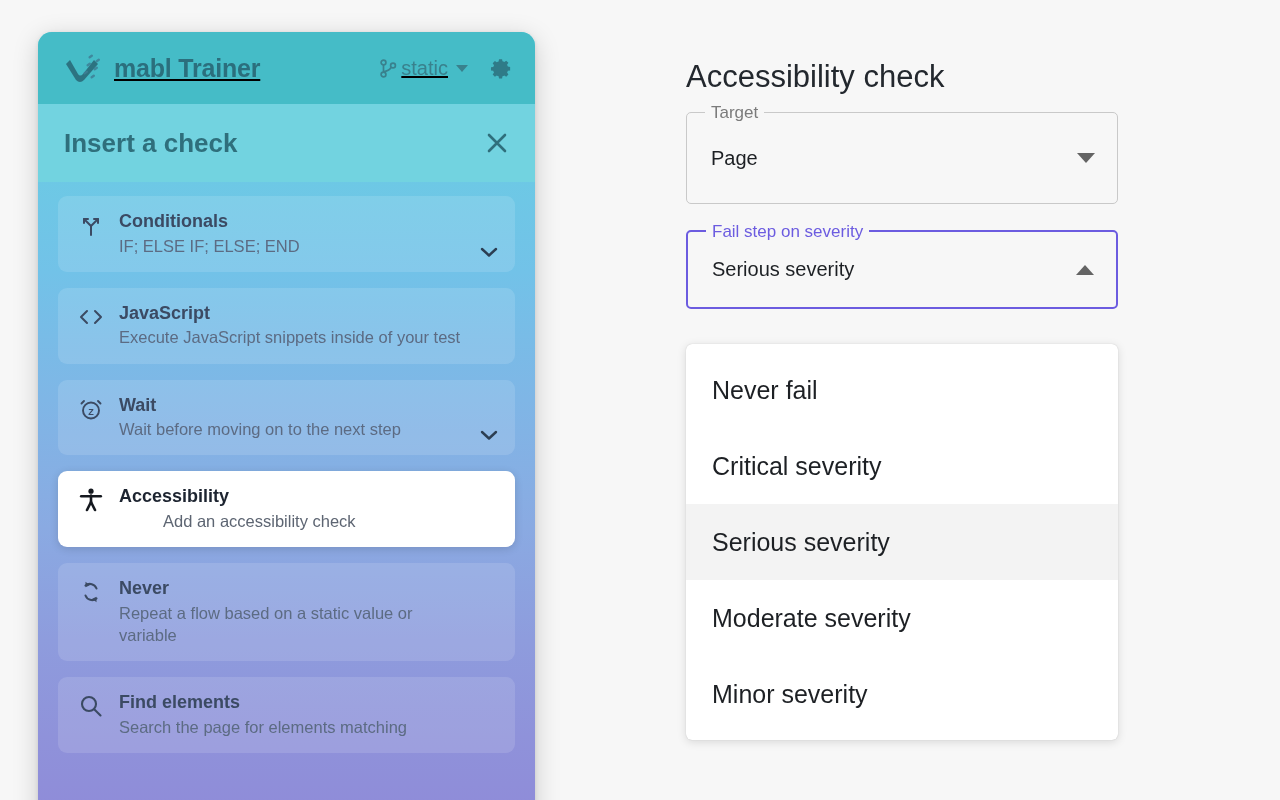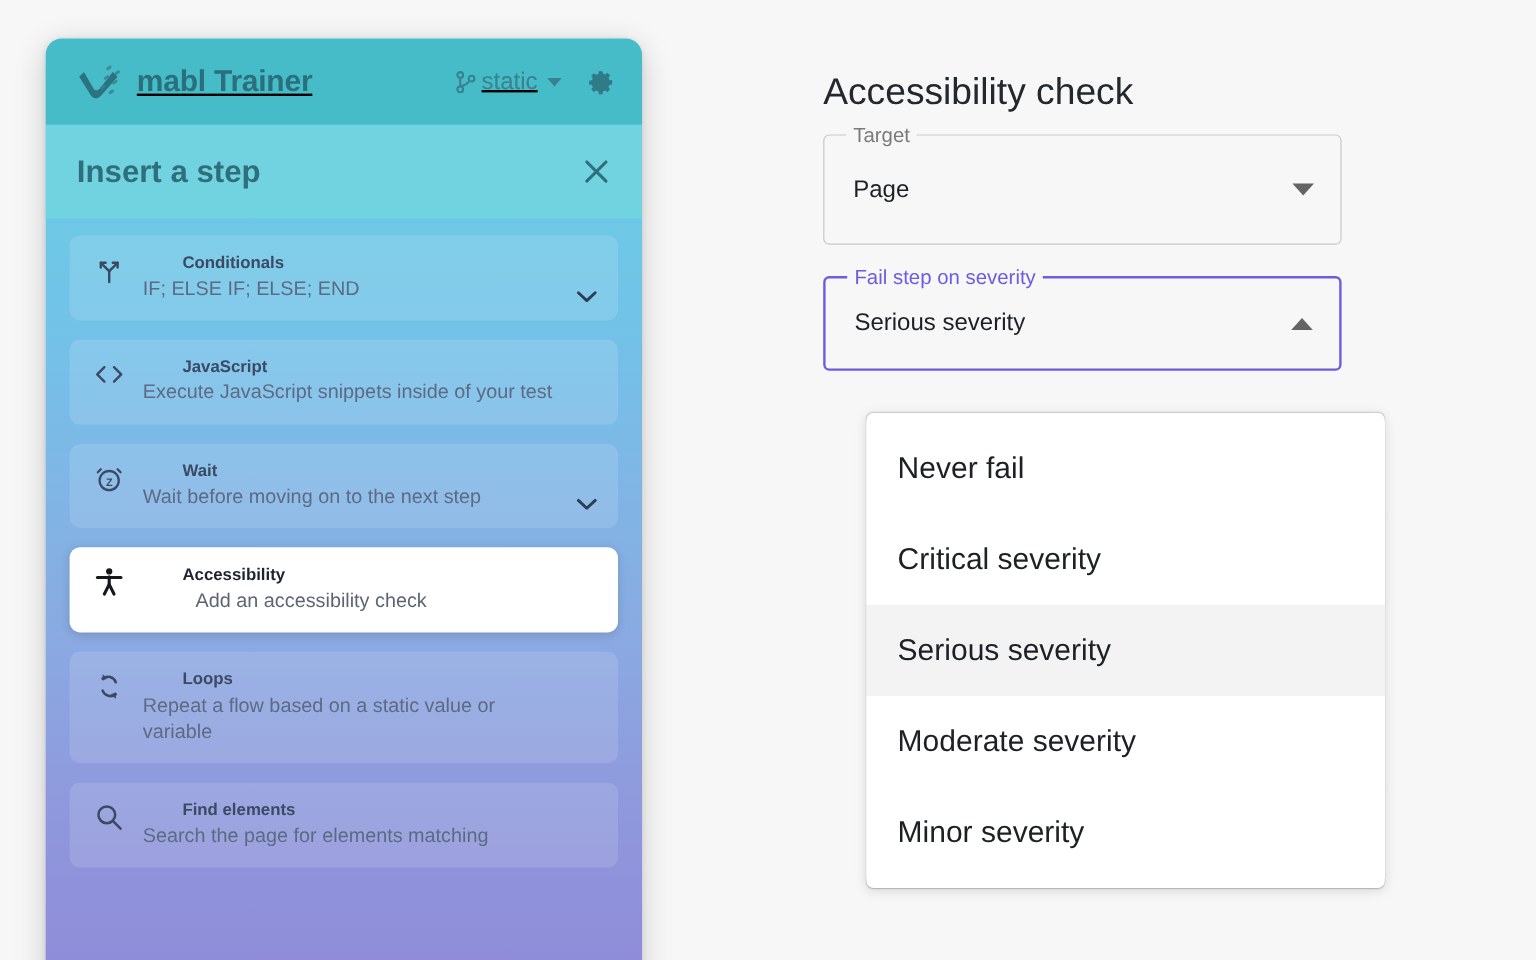--- a/index.html
+++ b/index.html
@@ -130,26 +130,25 @@
   }
   .step-icon {
     width: 26px;
     height: 26px;
     flex: 0 0 26px;
     margin-top: 2px;
     display: block;
   }
   .step-text { flex: 1 1 auto; min-width: 0; }
   .step-name {
-    font-size: 14px;
+    font-size: 18px;
     font-weight: bold;
     color: #3b4a63;
     line-height: 1.25;
     margin-bottom: 2px;
-    margin-left: 33px;
   }
   .step-desc {
     font-size: 16.5px;
     color: #5c6b83;
     line-height: 1.35;
   }
   .step-card.selected .step-name { color: #1d2430; }
   .step-card.selected .step-desc { color: #5d6572; margin-left: 44px; }
   .step-chevron {
     position: absolute;
@@ -219,21 +218,21 @@
     transform: translateY(-50%);
     width: 0; height: 0;
     border-left: 9px solid transparent;
     border-right: 9px solid transparent;
   }
   .caret-down { border-top: 10px solid #646464; }
   .caret-up { border-bottom: 10px solid #646464; }
 
   .dropdown {
     position: absolute;
-    left: 722px;
+    left: 686px;
     top: 344px;
     width: 432px;
     background: #ffffff;
     border-radius: 6px;
     box-shadow: 0 2px 10px rgba(0,0,0,0.13), 0 0 1px rgba(0,0,0,0.22);
     padding: 8px 0;
     box-sizing: border-box;
   }
   .option {
     height: 76px;
@@ -286,21 +285,21 @@
         <span class="branch-caret"></span>
       </span>
 
       <svg class="gear-icon" viewBox="0 0 24 24">
         <path fill="#2f7b88" d="M12 8.2a3.8 3.8 0 1 0 0 7.6 3.8 3.8 0 0 0 0-7.6zm0 5.9a2.1 2.1 0 1 1 0-4.2 2.1 2.1 0 0 1 0 4.2z"></path>
         <path fill="#2f7b88" d="M21 13.6v-3.2l-2.4-.4a6.9 6.9 0 0 0-.8-1.9l1.4-2-2.3-2.3-2 1.4a6.9 6.9 0 0 0-1.9-.8L12.6 2.4H9.4L9 4.8a6.9 6.9 0 0 0-1.9.8l-2-1.4-2.3 2.3 1.4 2a6.9 6.9 0 0 0-.8 1.9l-2.4.4v3.2l2.4.4c.18.67.45 1.3.8 1.9l-1.4 2 2.3 2.3 2-1.4c.6.35 1.23.62 1.9.8l.4 2.4h3.2l.4-2.4c.67-.18 1.3-.45 1.9-.8l2 1.4 2.3-2.3-1.4-2c.35-.6.62-1.23.8-1.9l2.4-.4z"></path>
       </svg>
     </div>
 
     <div class="insert-bar">
-      <span class="insert-title">Insert a step</span>
+      <span class="insert-title">Insert a check</span>
       <span class="insert-spacer"></span>
       <svg class="close-x" viewBox="0 0 24 24">
         <path d="M4 4 L20 20 M20 4 L4 20" stroke="#2f6f7c" stroke-width="2.6" stroke-linecap="round" fill="none"></path>
       </svg>
     </div>
 
     <div class="step-list">
 
       <div class="step-card">
         <div class="step-row">
@@ -376,21 +375,21 @@
         <div class="step-row">
           <svg class="step-icon" viewBox="0 0 26 26">
             <g stroke="#3b4a63" stroke-width="2.1" fill="none" stroke-linecap="round">
               <path d="M18.5 9.5 A7 7 0 0 0 7.5 6.5"></path>
               <path d="M7.5 16.5 A7 7 0 0 0 18.5 19.5"></path>
             </g>
             <path d="M7.5 2.8 L7.5 8.2 L11.8 6.2 Z" fill="#3b4a63"></path>
             <path d="M18.5 23.2 L18.5 17.8 L14.2 19.8 Z" fill="#3b4a63"></path>
           </svg>
           <div class="step-text">
-            <div class="step-name">Loops</div>
+            <div class="step-name">Never</div>
             <div class="step-desc">Repeat a flow based on a static value or variable</div>
           </div>
         </div>
       </div>
 
       <div class="step-card">
         <div class="step-row">
           <svg class="step-icon" viewBox="0 0 26 26">
             <g stroke="#3b4a63" stroke-width="2.1" fill="none" stroke-linecap="round">
               <circle cx="11" cy="11" r="7"></circle>

